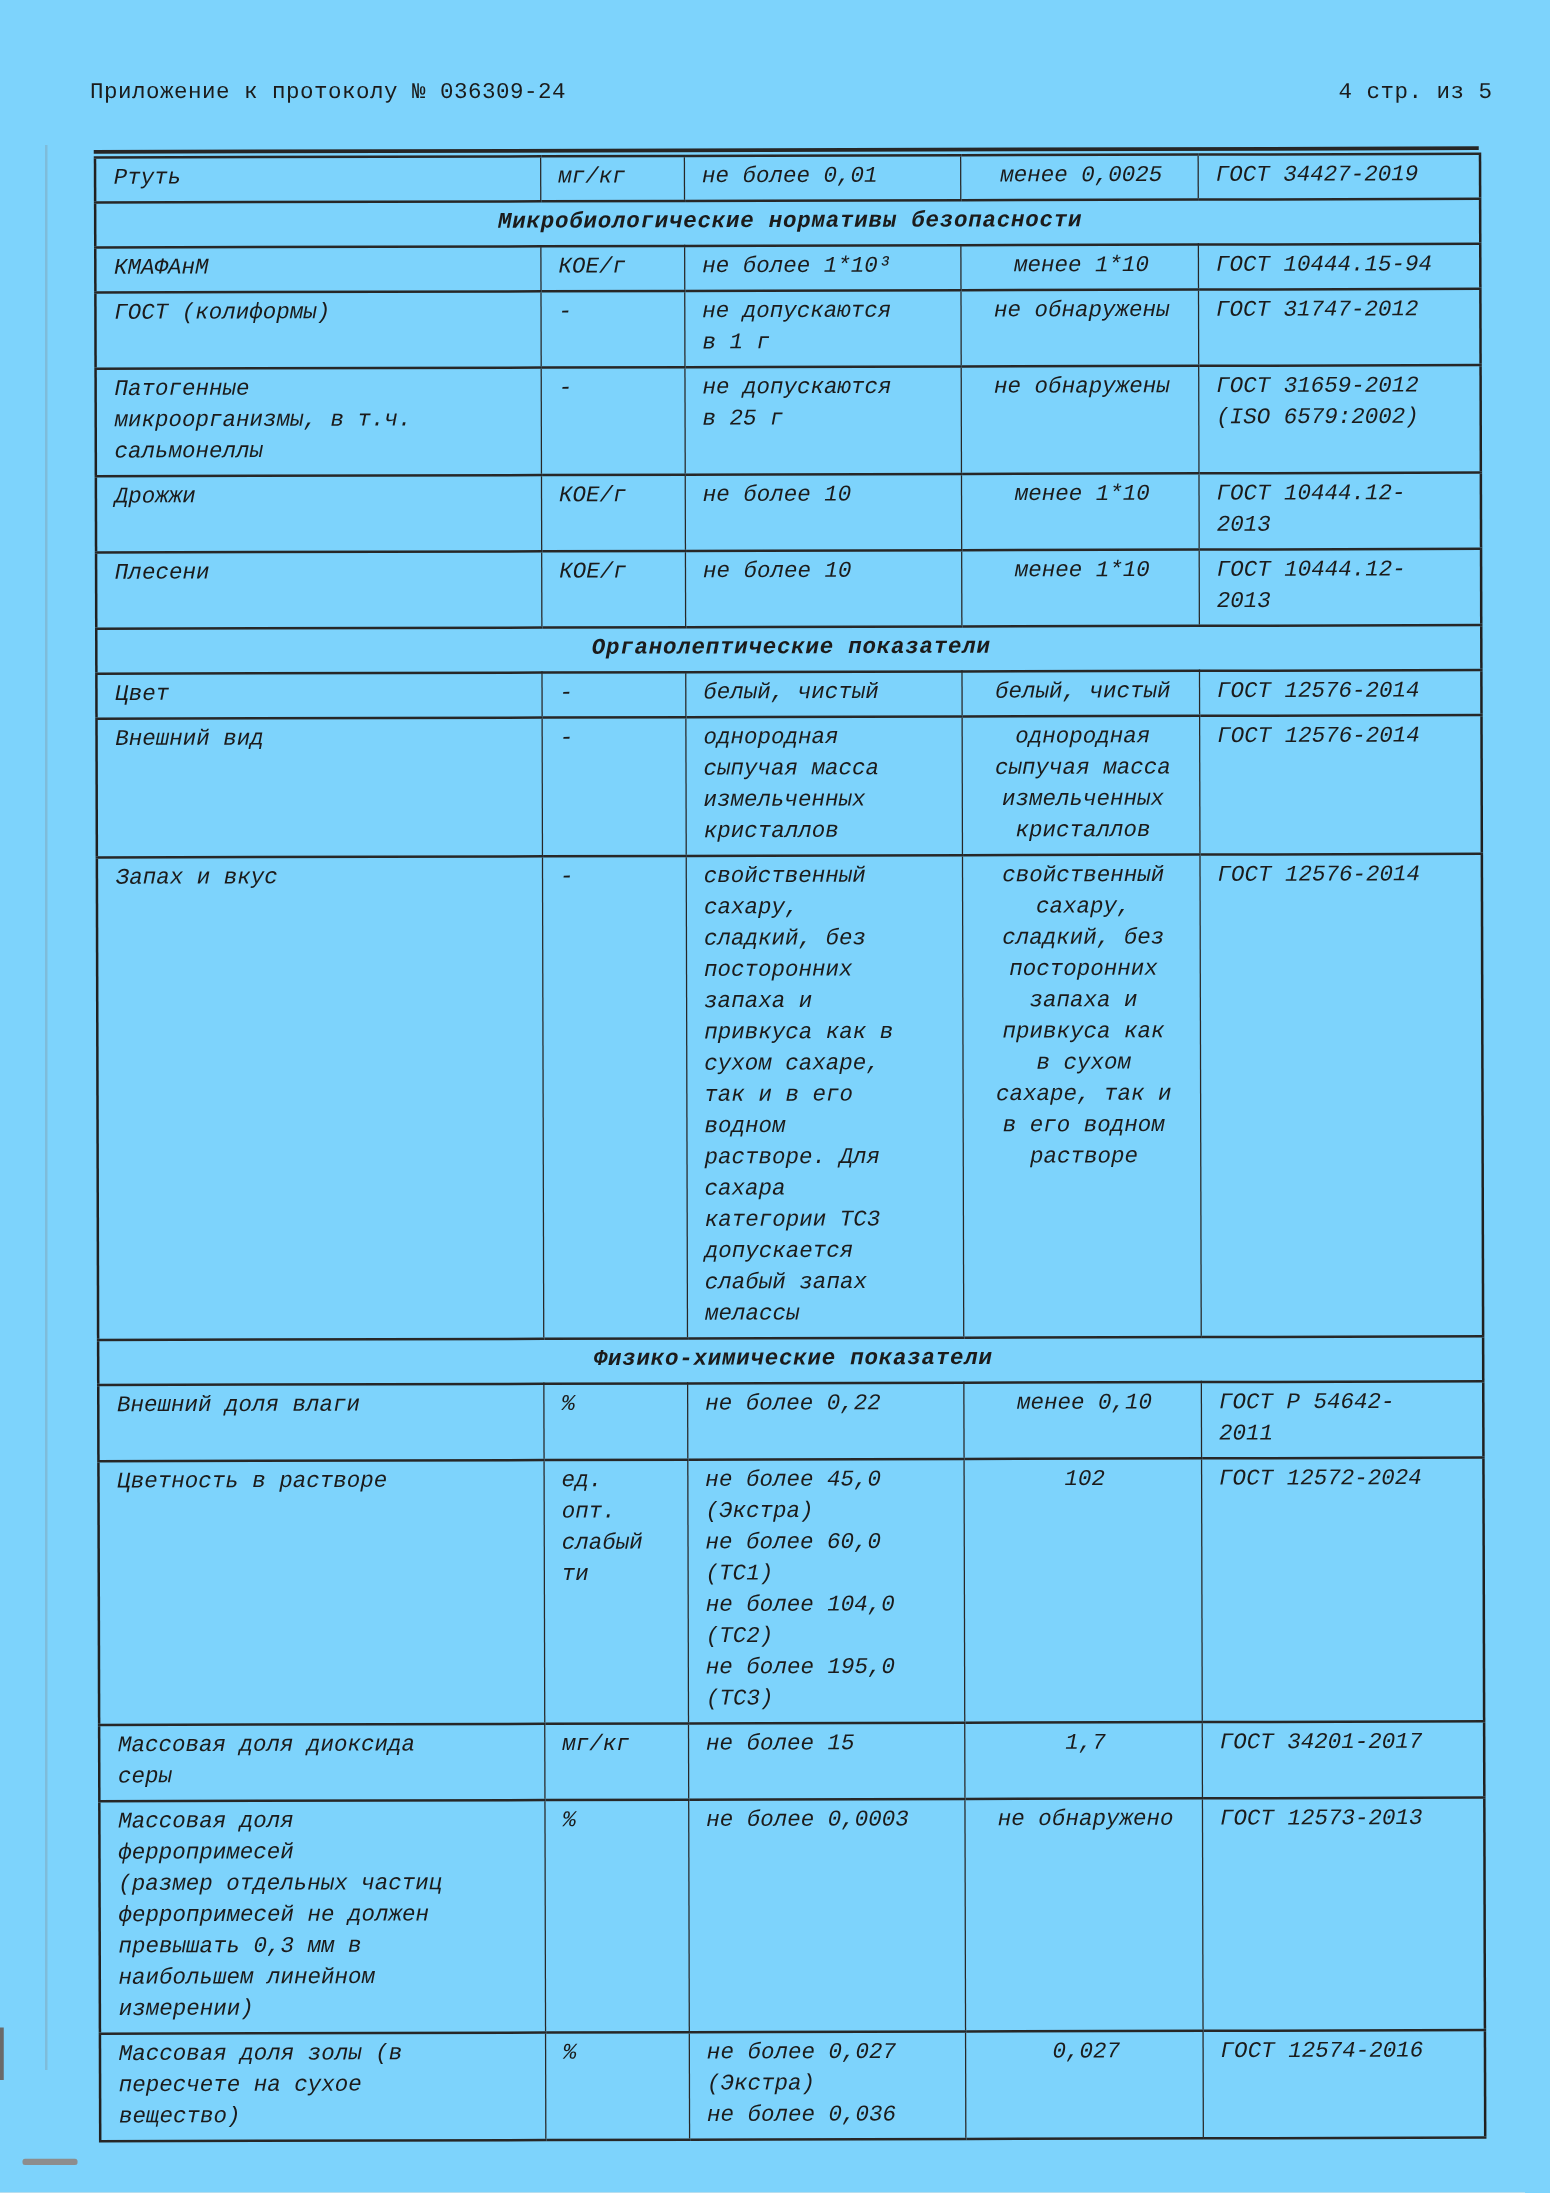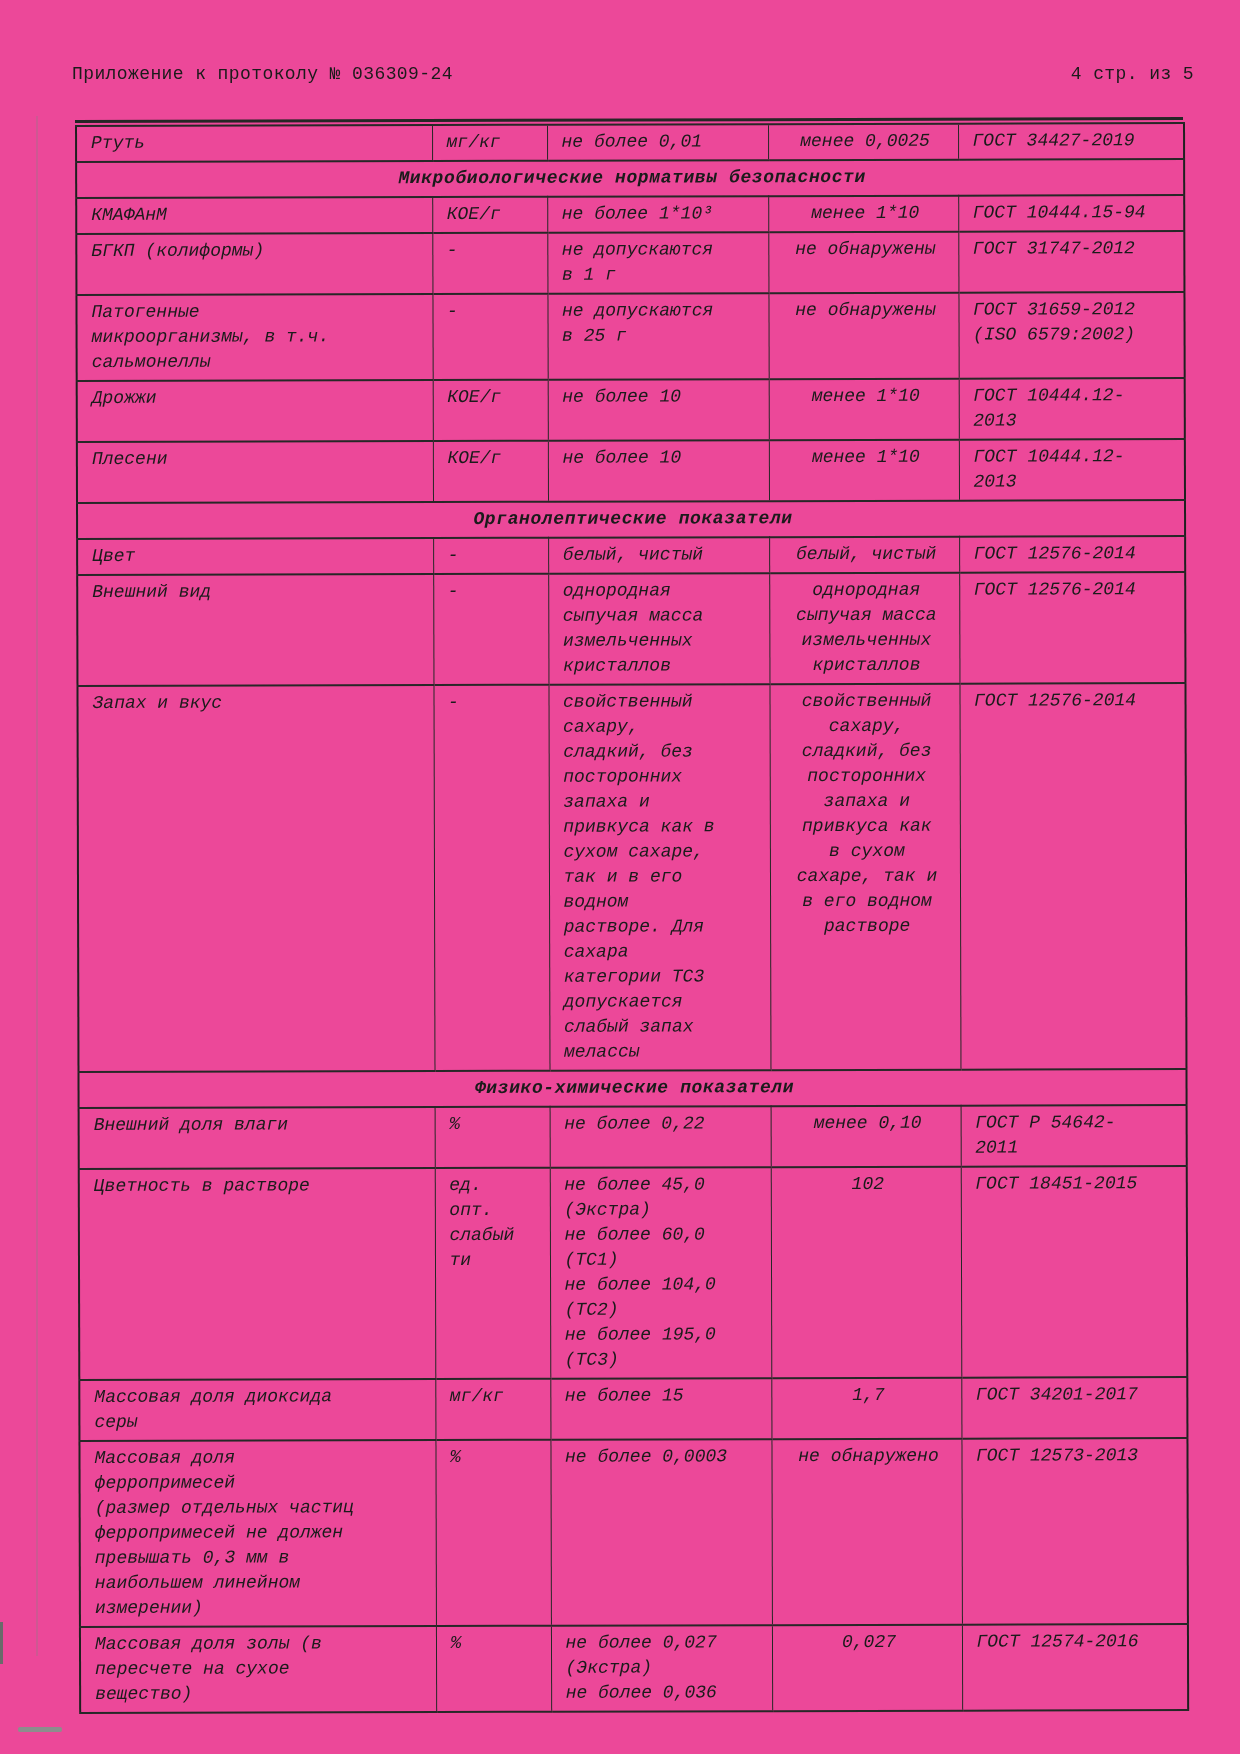--- a/index.html
+++ b/index.html
@@ -87,21 +87,21 @@
   .edge-tick {
     position: absolute;
     left: 0; top: 1622px;
     width: 3px; height: 42px;
     background: #6a6a6a;
   }
 </style>
 </head>
 <body>
 
-<div class="page" style="background: #ec4899; color: rgb(27, 27, 27);">
+<div class="page" style="background: #7dd3fc; color: rgb(27, 27, 27);">
 
   <div class="hdr-left">Приложение к протоколу № 036309-24</div>
 
   <div class="hdr-right">4 стр. из 5</div>
 
   <div class="table-wrap">
     <div class="top-line"></div>
     <table class="results">
       <colgroup>
         <col style="width:356px">
@@ -122,21 +122,21 @@
             <td colspan="5" class="section">Микробиологические нормативы безопасности</td>
           </tr>
           <tr>
             <td class="c0">КМАФАнМ</td>
             <td class="c1">КОЕ/г</td>
             <td class="c2">не более 1*10³</td>
             <td class="c3">менее 1*10</td>
             <td class="c4">ГОСТ 10444.15-94</td>
           </tr>
           <tr>
-            <td class="c0">БГКП (колиформы)</td>
+            <td class="c0">ГОСТ (колиформы)</td>
             <td class="c1">-</td>
             <td class="c2">не допускаются
 в 1 г</td>
             <td class="c3">не обнаружены</td>
             <td class="c4">ГОСТ 31747-2012</td>
           </tr>
           <tr>
             <td class="c0">Патогенные
 микроорганизмы, в т.ч.
 сальмонеллы</td>
@@ -235,21 +235,21 @@
 ти</td>
             <td class="c2">не более 45,0
 (Экстра)
 не более 60,0
 (ТС1)
 не более 104,0
 (ТС2)
 не более 195,0
 (ТС3)</td>
             <td class="c3">102</td>
-            <td class="c4">ГОСТ 18451-2015</td>
+            <td class="c4">ГОСТ 12572-2024</td>
           </tr>
           <tr>
             <td class="c0">Массовая доля диоксида
 серы</td>
             <td class="c1">мг/кг</td>
             <td class="c2">не более 15</td>
             <td class="c3">1,7</td>
             <td class="c4">ГОСТ 34201-2017</td>
           </tr>
           <tr>

